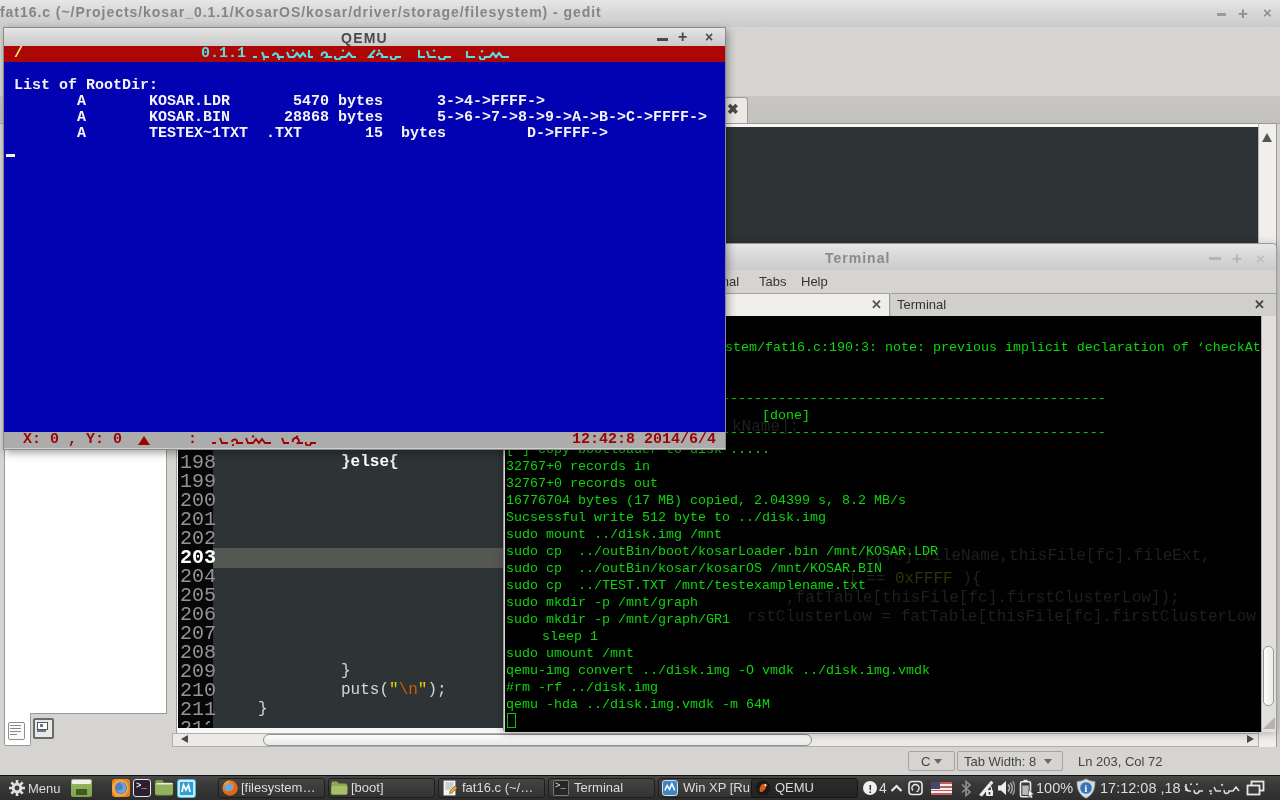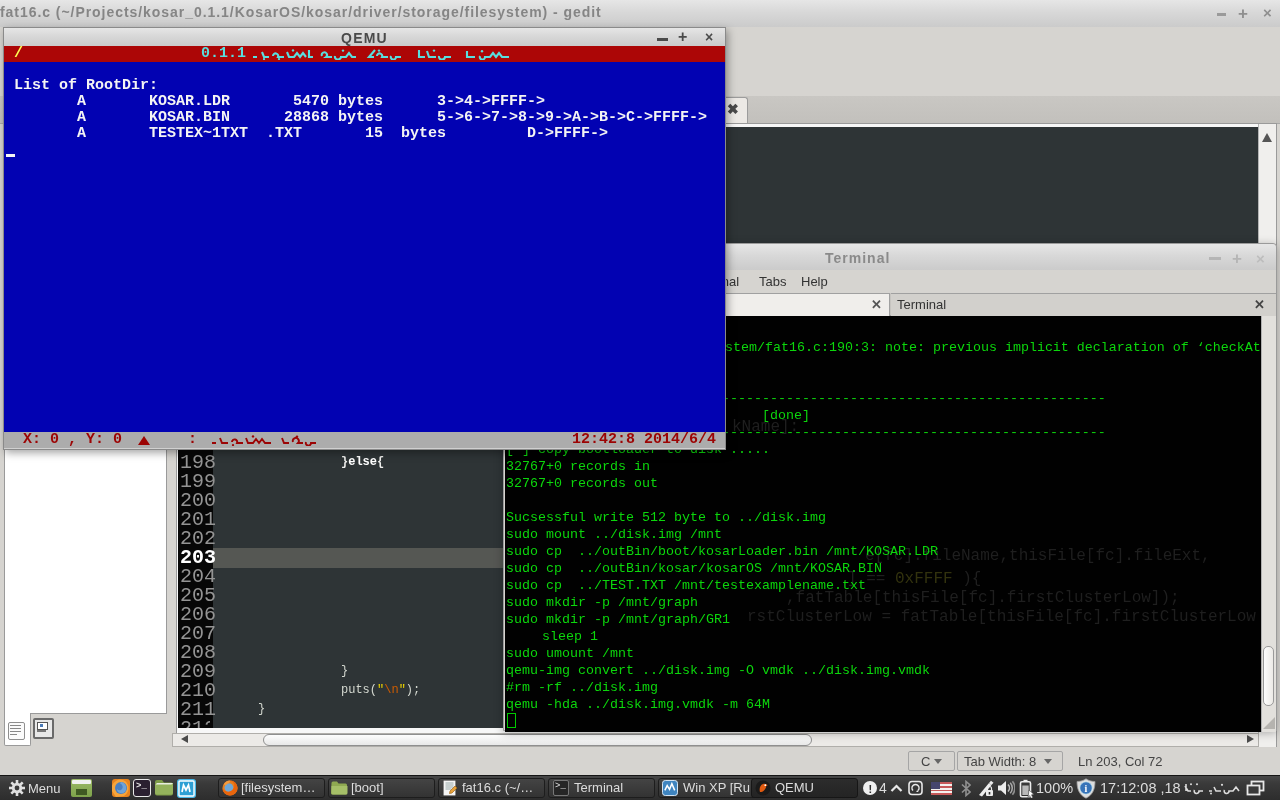--- a/index.html
+++ b/index.html
@@ -8,21 +8,21 @@
 
 .titlebar{background:linear-gradient(180deg,#e6e6e6 0%,#d8d8d8 45%,#cbcbcb 100%);border-bottom:1px solid #a8a8a8;}
 
 #gedit{left:0;top:0;width:1280px;height:775px;background:#d6d4d0;}
 
 .vga{font-family:"Liberation Mono",monospace;font-size:15px;font-weight:bold;line-height:16px;white-space:pre;color:#f4f4f4;}
 
 .tl{position:absolute;font-family:"Liberation Mono",monospace;font-size:13.33px;line-height:17px;white-space:pre;color:#0cd60c;left:1px;}
 .gl{position:absolute;font-family:"Liberation Mono",monospace;font-size:16px;line-height:17px;white-space:pre;color:#1f1f1f;}
 
-.code{position:absolute;font-family:"Liberation Mono",monospace;font-size:12px;line-height:19px;white-space:pre;color:#d3d7cf;}
+.code{position:absolute;font-family:"Liberation Mono",monospace;font-size:16px;line-height:19px;white-space:pre;color:#d3d7cf;}
 .num{position:absolute;width:30px;text-align:right;font-family:"Liberation Mono",monospace;font-size:20px;line-height:19px;color:#949494;}
 </style>
 </head>
 <body>
 <div id="screen">
 
 <div id="gedit" class="abs">
 
   <div class="abs titlebar" style="left:0;top:0;width:1280px;height:27px;"></div>
   <div class="abs" style="left:0;top:4px;width:1204px;text-align:left;font-size:14px;letter-spacing:0.95px;font-weight:bold;color:#858585;">fat16.c (~/Projects/kosar_0.1.1/KosarOS/kosar/driver/storage/filesystem) - gedit</div>
@@ -123,20 +123,21 @@
     <div class="tl" style="left:257px;top:91px;">[done]</div>
     <div class="tl" style="top:108px;">---------------------------------------------------------------------------</div>
     <div class="tl" style="top:125px;">[*] copy bootloader to disk .....</div>
     <div class="gl" style="left:227px;top:103px;">kName]:</div>
     <div class="gl" style="left:360px;top:232px;">e[fc].fileName,thisFile[fc].fileExt,</div>
     <div class="gl" style="left:342px;top:255px;">] == <span style="color:#32320e;">0xFFFF</span> ){</div>
     <div class="gl" style="left:242px;top:293px;">rstClusterLow = fatTable[thisFile[fc].firstClusterLow</div>
     <div class="gl" style="left:281px;top:274px;">,fatTable[thisFile[fc].firstClusterLow]);</div>
     <div class="tl" style="top:142px;">32767+0 records in</div>
     <div class="tl" style="top:159px;">32767+0 records out</div>
+    <div class="tl" style="top:176px;">16776704 bytes (17 MB) copied, 2.04399 s, 8.2 MB/s</div>
     <div class="tl" style="top:193px;">Sucsessful write 512 byte to ../disk.img</div>
     <div class="tl" style="top:210px;">sudo mount ../disk.img /mnt</div>
     <div class="tl" style="top:227px;">sudo cp  ../outBin/boot/kosarLoader.bin /mnt/KOSAR.LDR</div>
     <div class="tl" style="top:244px;">sudo cp  ../outBin/kosar/kosarOS /mnt/KOSAR.BIN</div>
     <div class="tl" style="top:261px;">sudo cp  ../TEST.TXT /mnt/testexamplename.txt</div>
     <div class="tl" style="top:278px;">sudo mkdir -p /mnt/graph</div>
     <div class="tl" style="top:295px;">sudo mkdir -p /mnt/graph/GR1</div>
     <div class="tl" style="top:312px;padding-left:36px;">sleep 1</div>
     <div class="tl" style="top:329px;text-align:right;">sudo umount /mnt</div>
     <div class="tl" style="top:346px;">qemu-img convert ../disk.img -O vmdk ../disk.img.vmdk</div>

